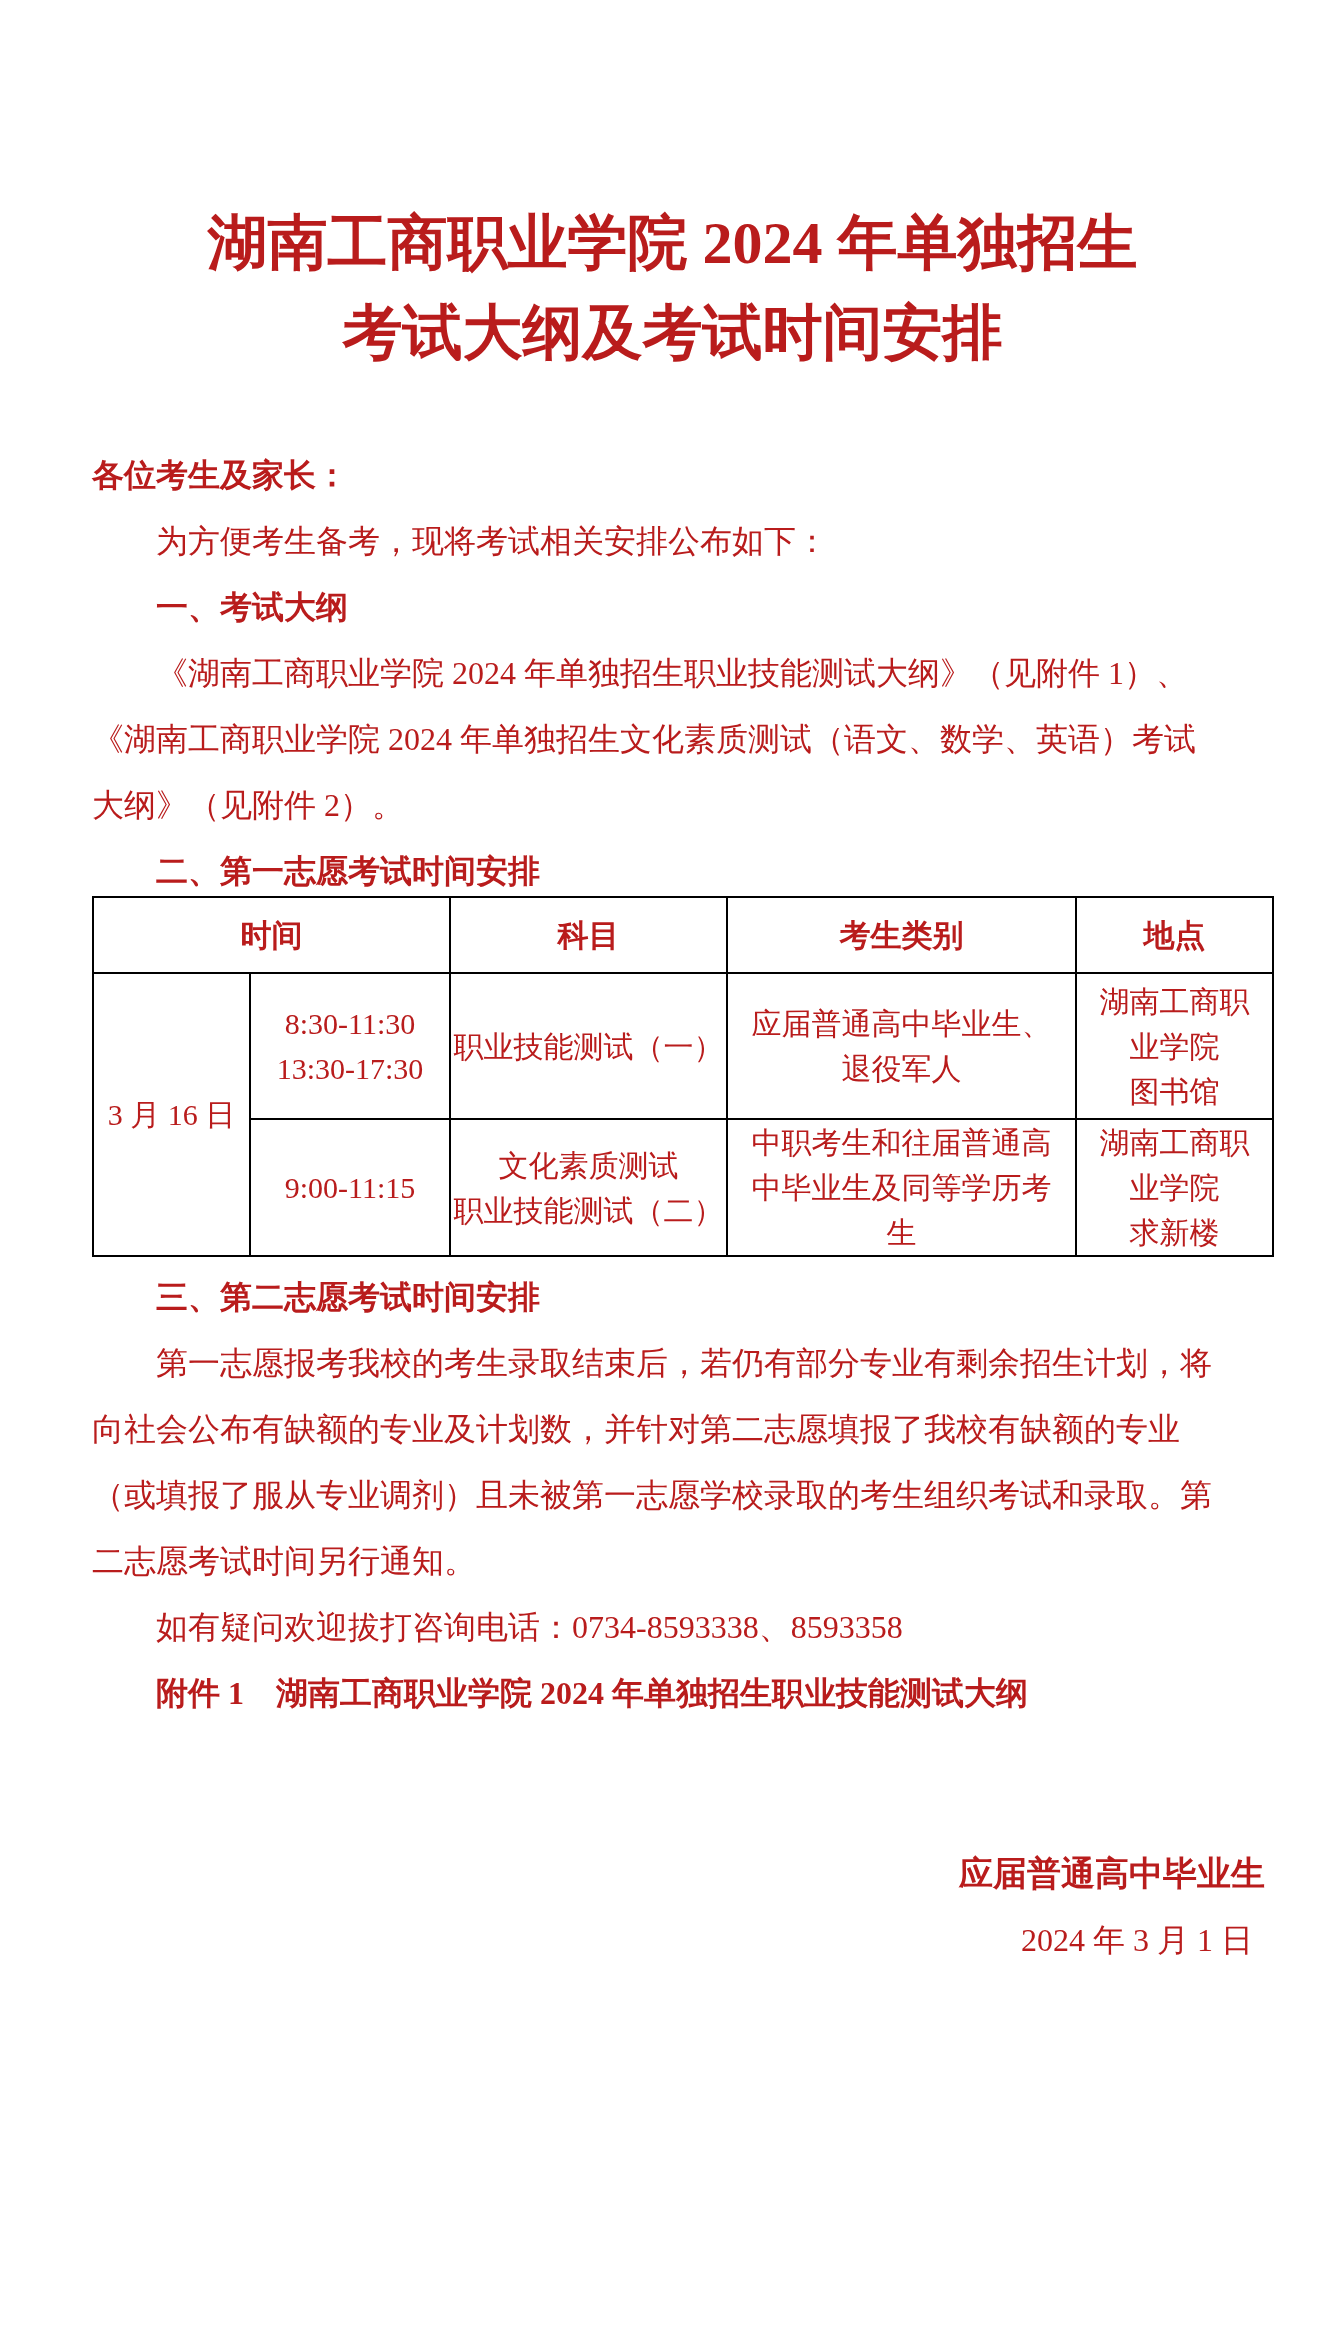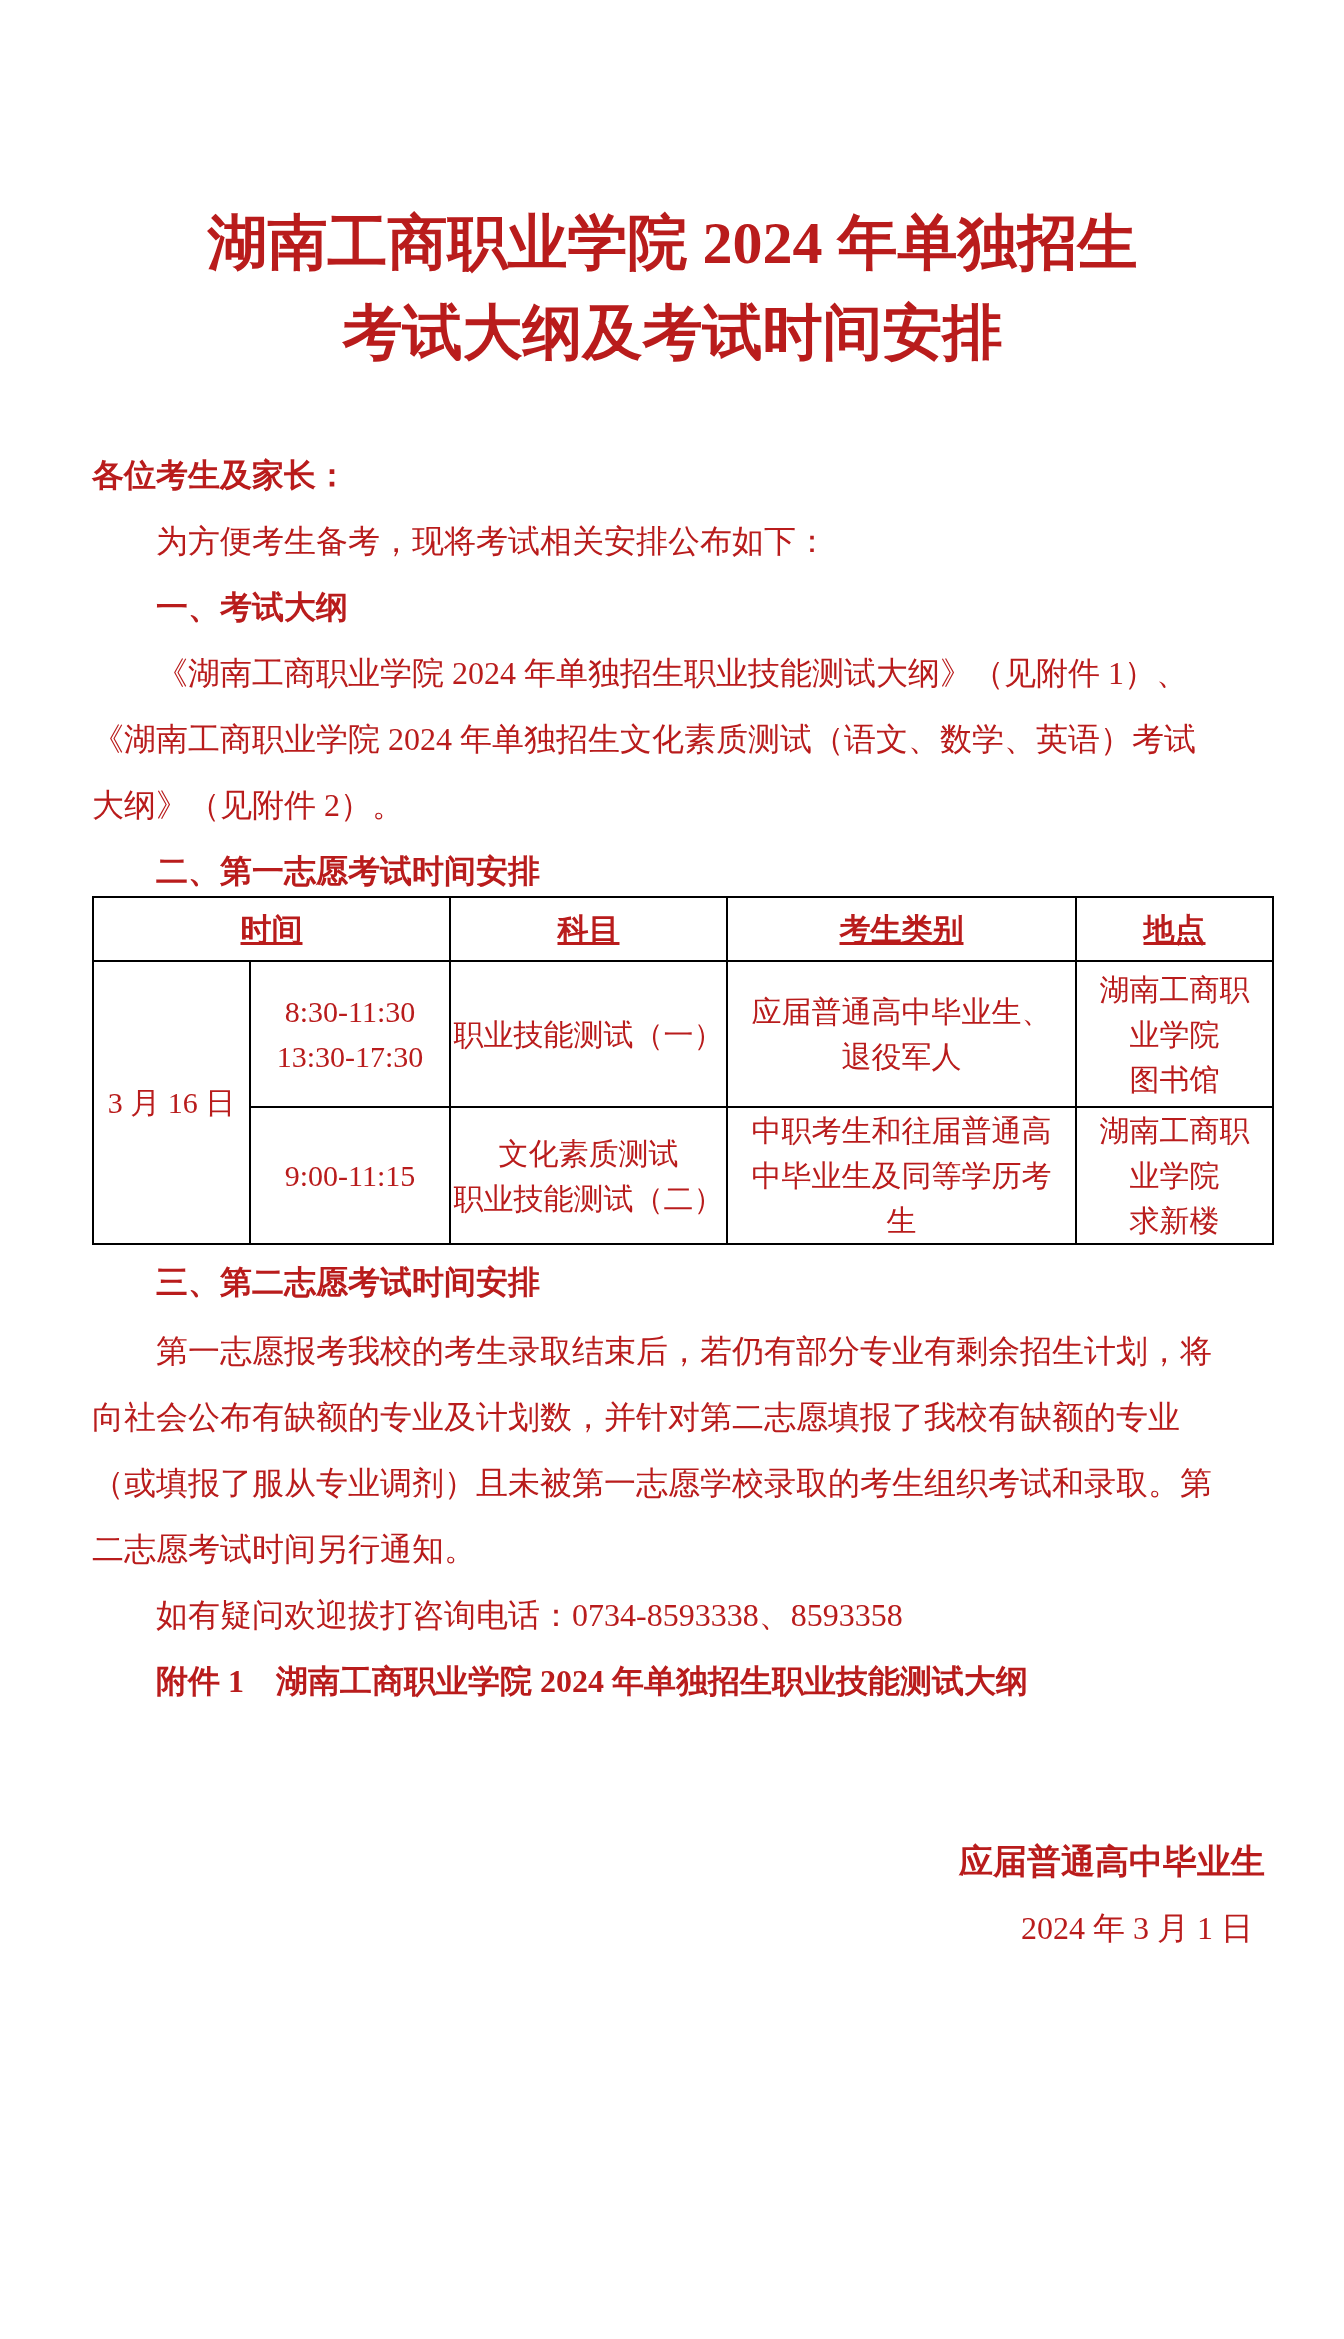--- a/index.html
+++ b/index.html
@@ -41,24 +41,24 @@
   }
   .exam-table th, .exam-table td {
     border:2px solid #000000;
     text-align:center;
     vertical-align:middle;
     font-size:30px;
     line-height:45px;
     white-space:pre-line;
     padding:0;
   }
-  .exam-table th { font-weight:700; height:64px; font-size:31px;text-decoration:underline; }
+  .exam-table th { font-weight:700; height:76px; font-size:31px; }
   .row-1 td { height:146px; }
   .row-2 td { height:135px; }
-  .heading-after-table { margin-top:7px;font-family:Liberation Mono, monospace; }
+  .heading-after-table { margin-top:7px; }
   .signature {
     margin-top:115px;
     margin-right:-12px;
     text-align:right;
     font-weight:700;
     font-size:34px;
     line-height:66px;
   }
   .doc-date {
     text-align:right;

